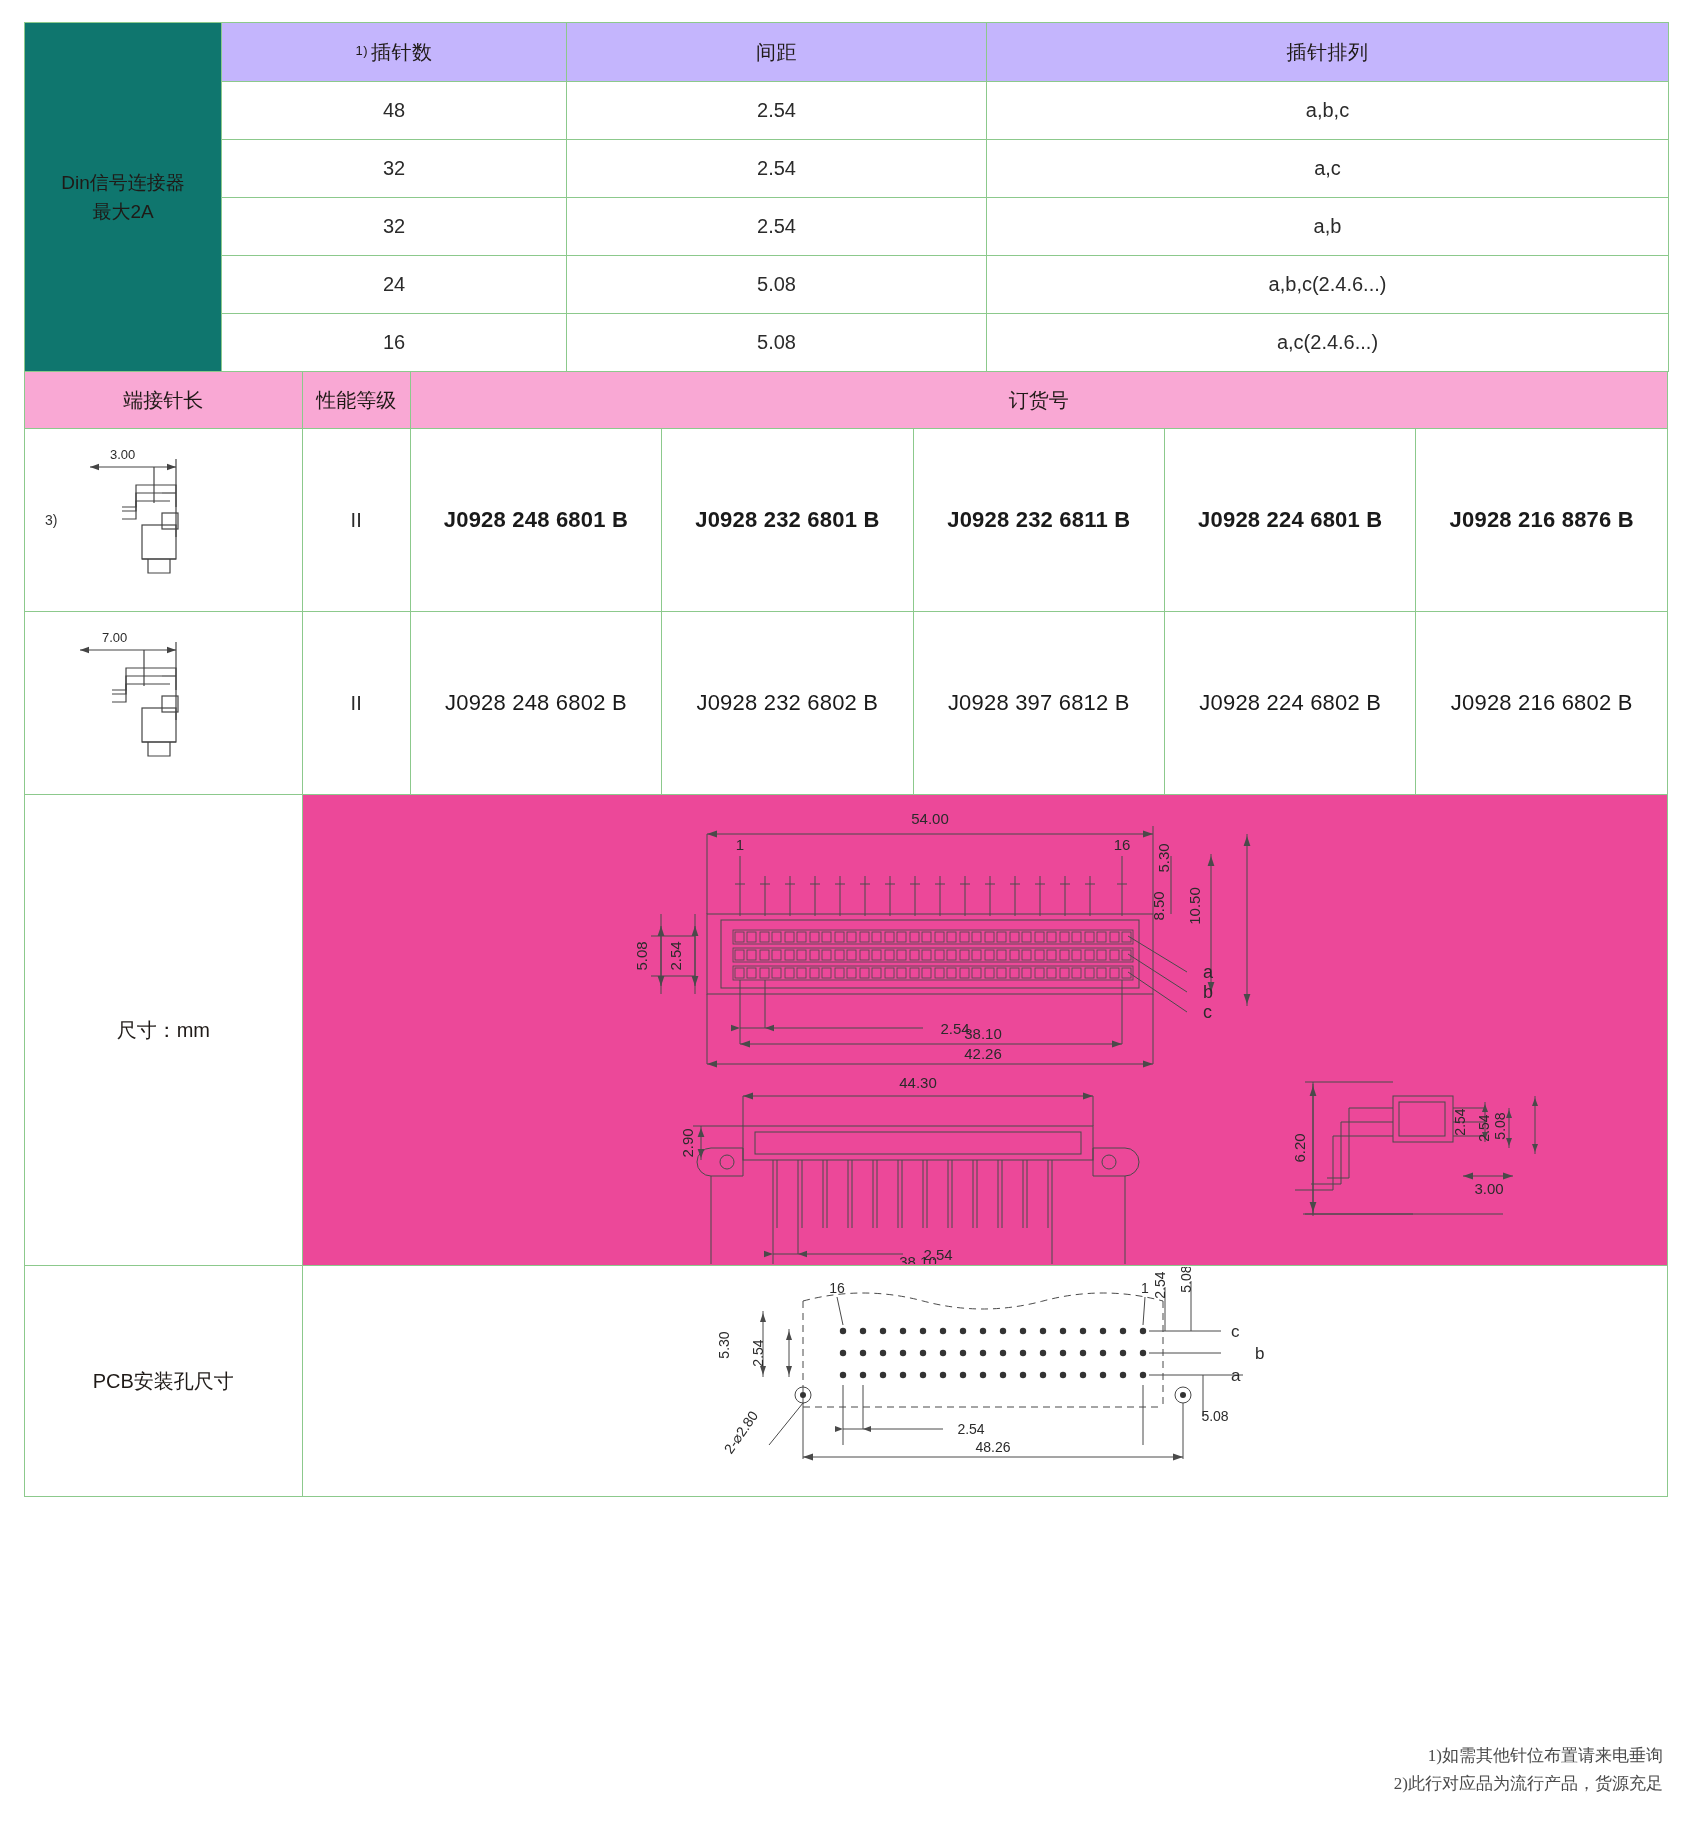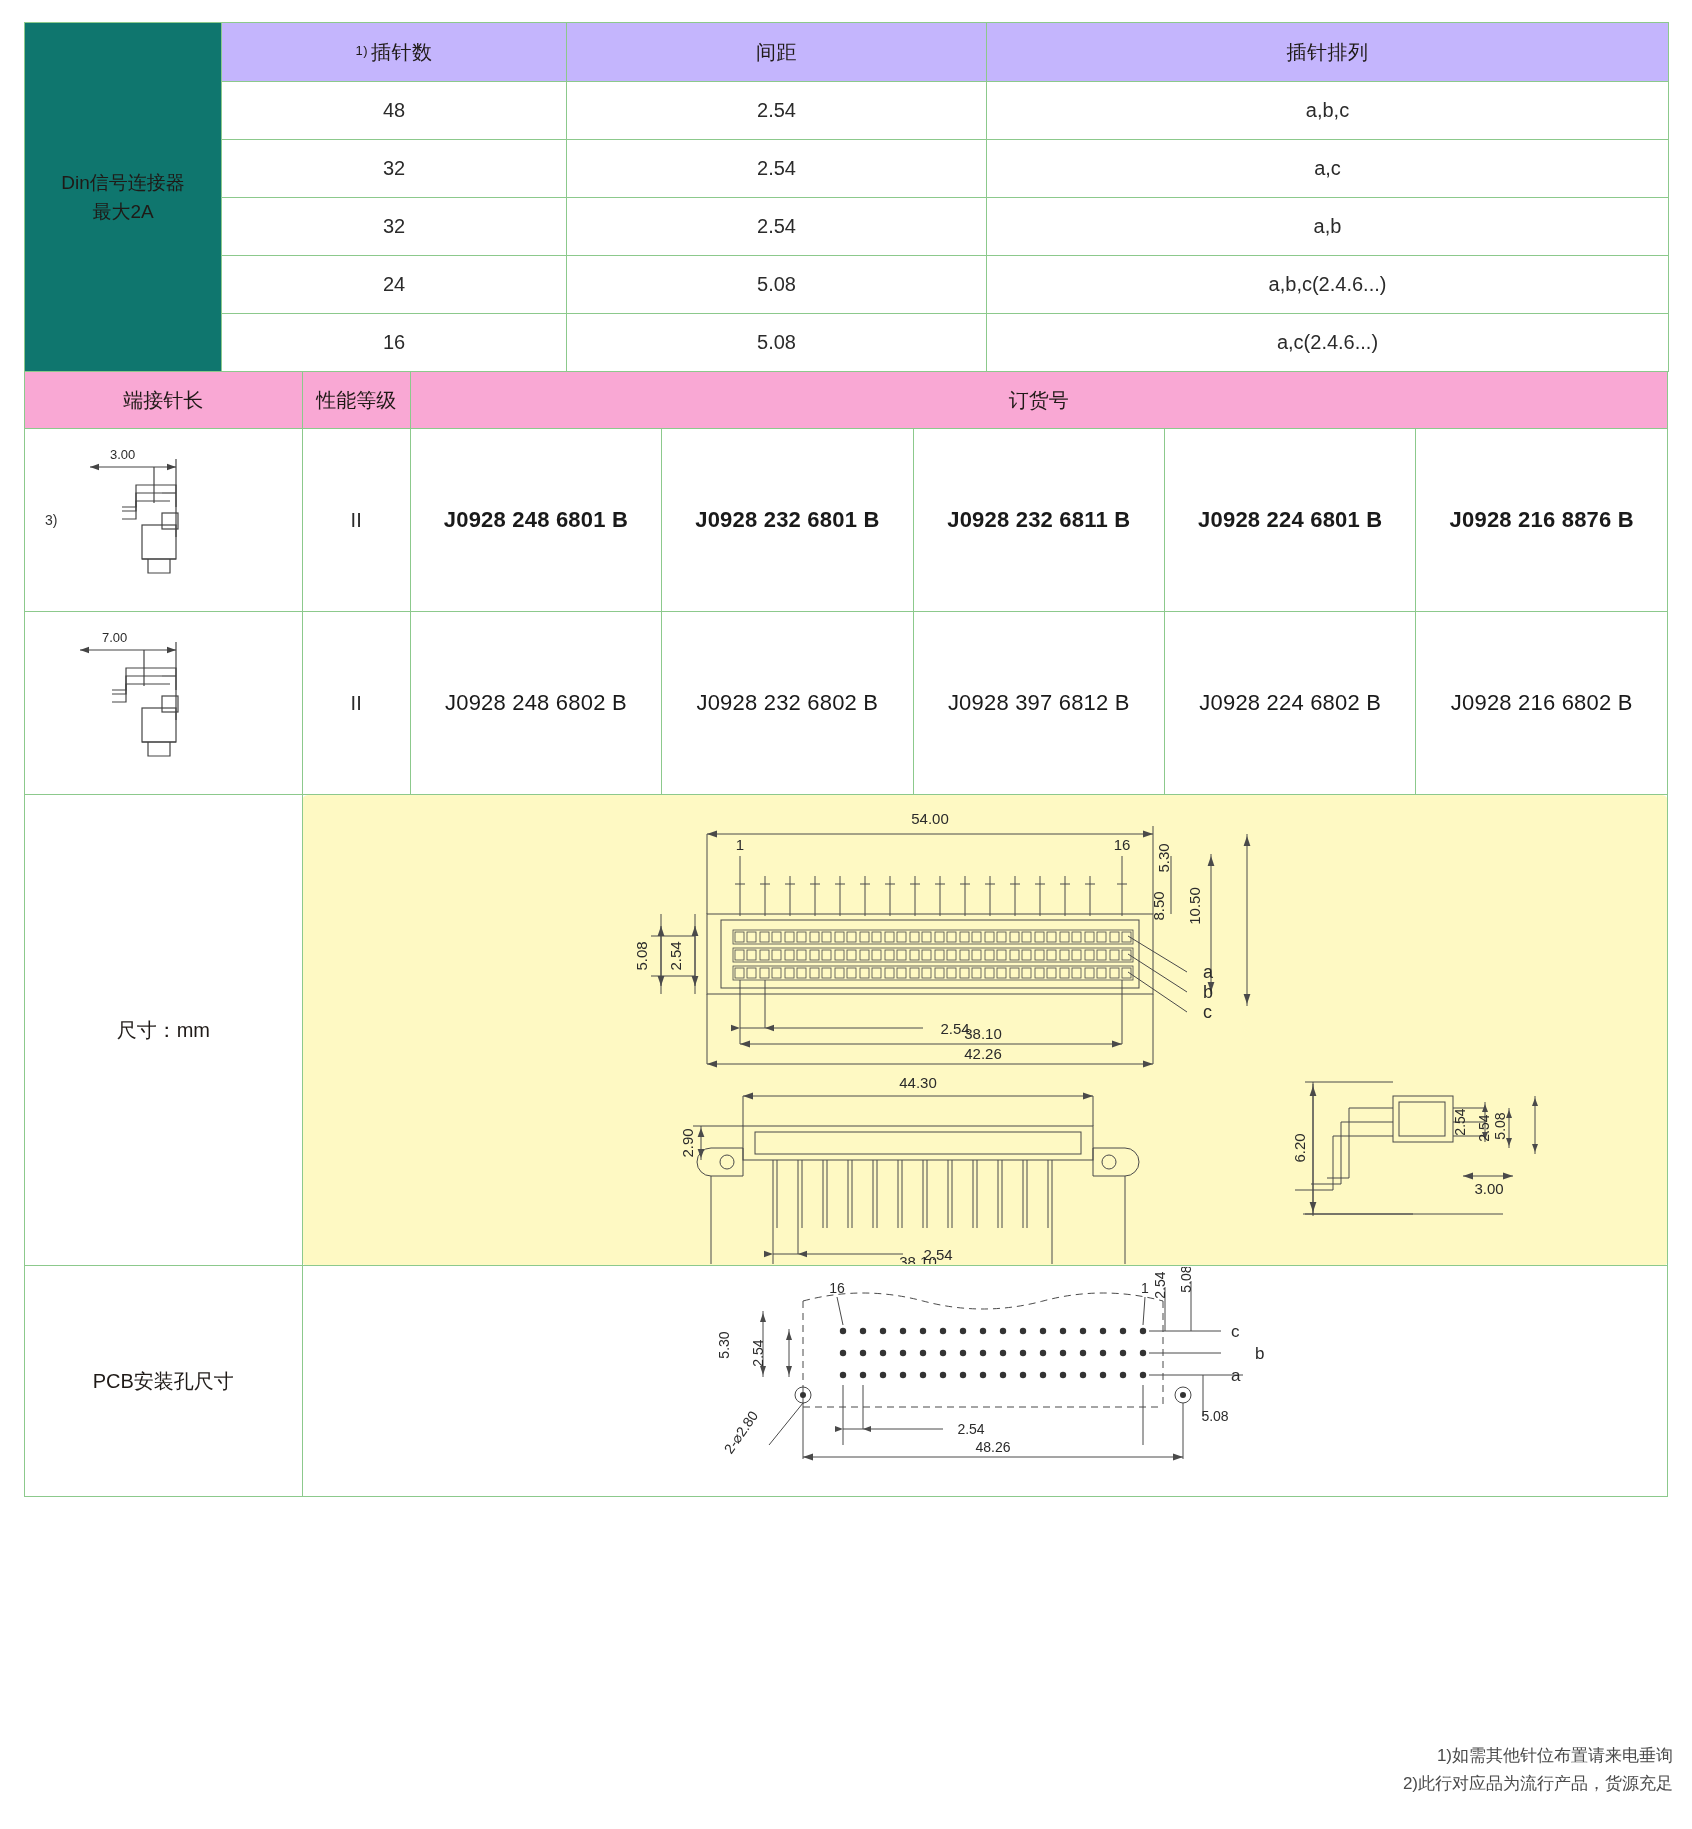--- a/index.html
+++ b/index.html
@@ -95,41 +95,41 @@
 
   .drawcell {
     position: relative;
     height: 182px;
     background: #fff;
   }
 
   .bigdraw {
     height: 470px;
     position: relative;
-    background: #fef9c3;
-    border-radius: 6px;
+    background: #ec4899;
   }
   .pcbdraw {
     height: 230px;
     position: relative;
     background: #fff;
   }
   .rowlabel {
     font-size: 20px;
     color: #1f1a17;
   }
 
   .footnotes {
     position: absolute;
-    right: 19px;
+    right: 29px;
     top: 1742px;
     text-align: right;
     font-size: 17px;
     line-height: 1.62;
     color: #4a4a4a;
+    font-family: Liberation Serif, serif;
   }
   .footnotes div { white-space: nowrap; }
 
   svg { display: block; }
   .draw-wrap {
     position: absolute;
     left: 0; top: 0; right: 0; bottom: 0;
     display: flex;
     align-items: center;
     justify-content: center;

